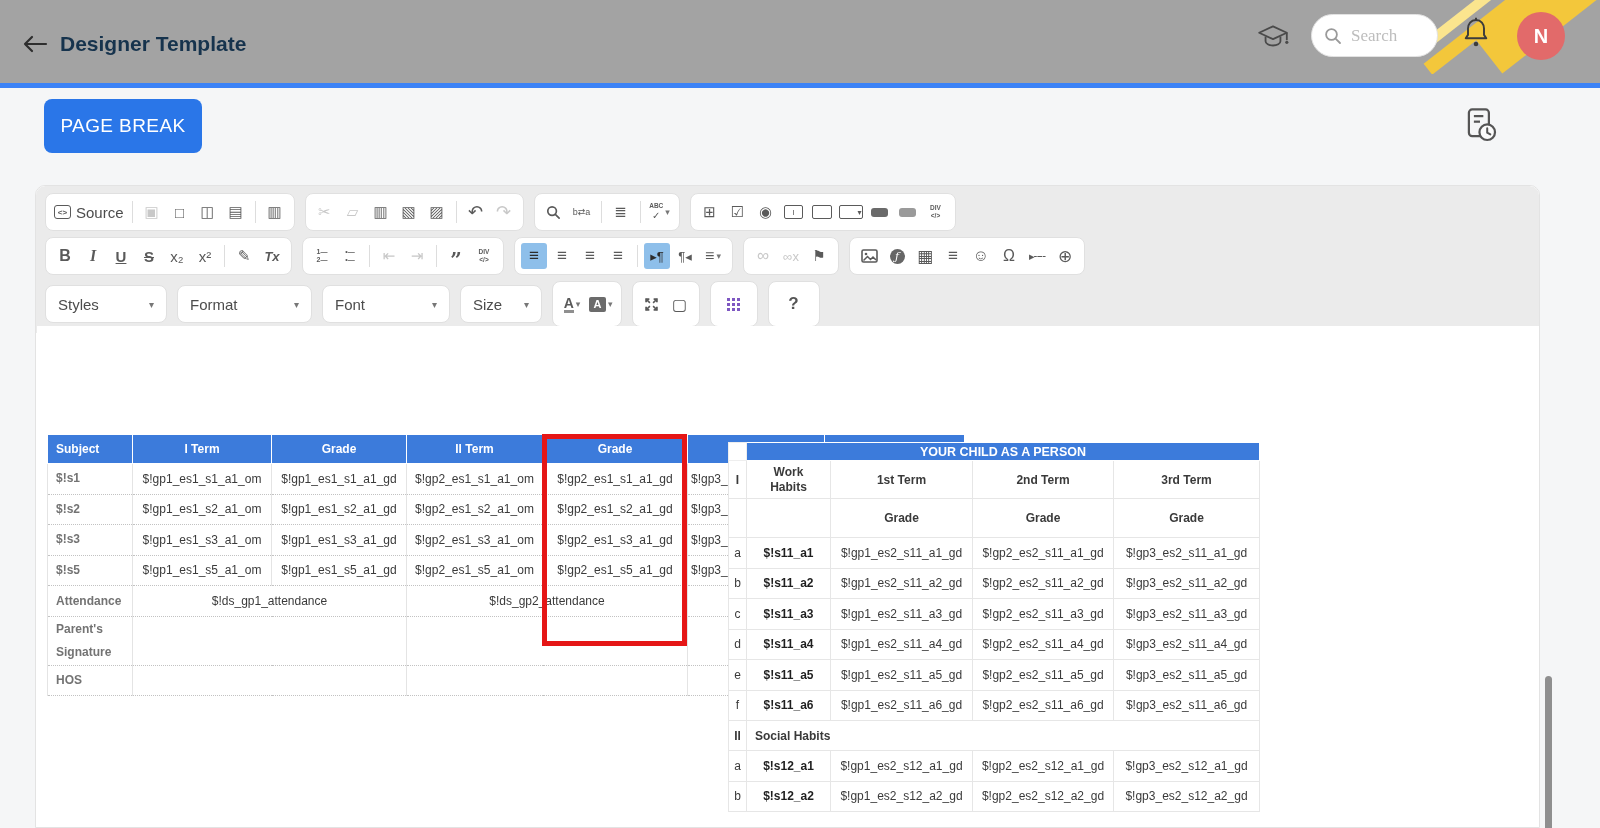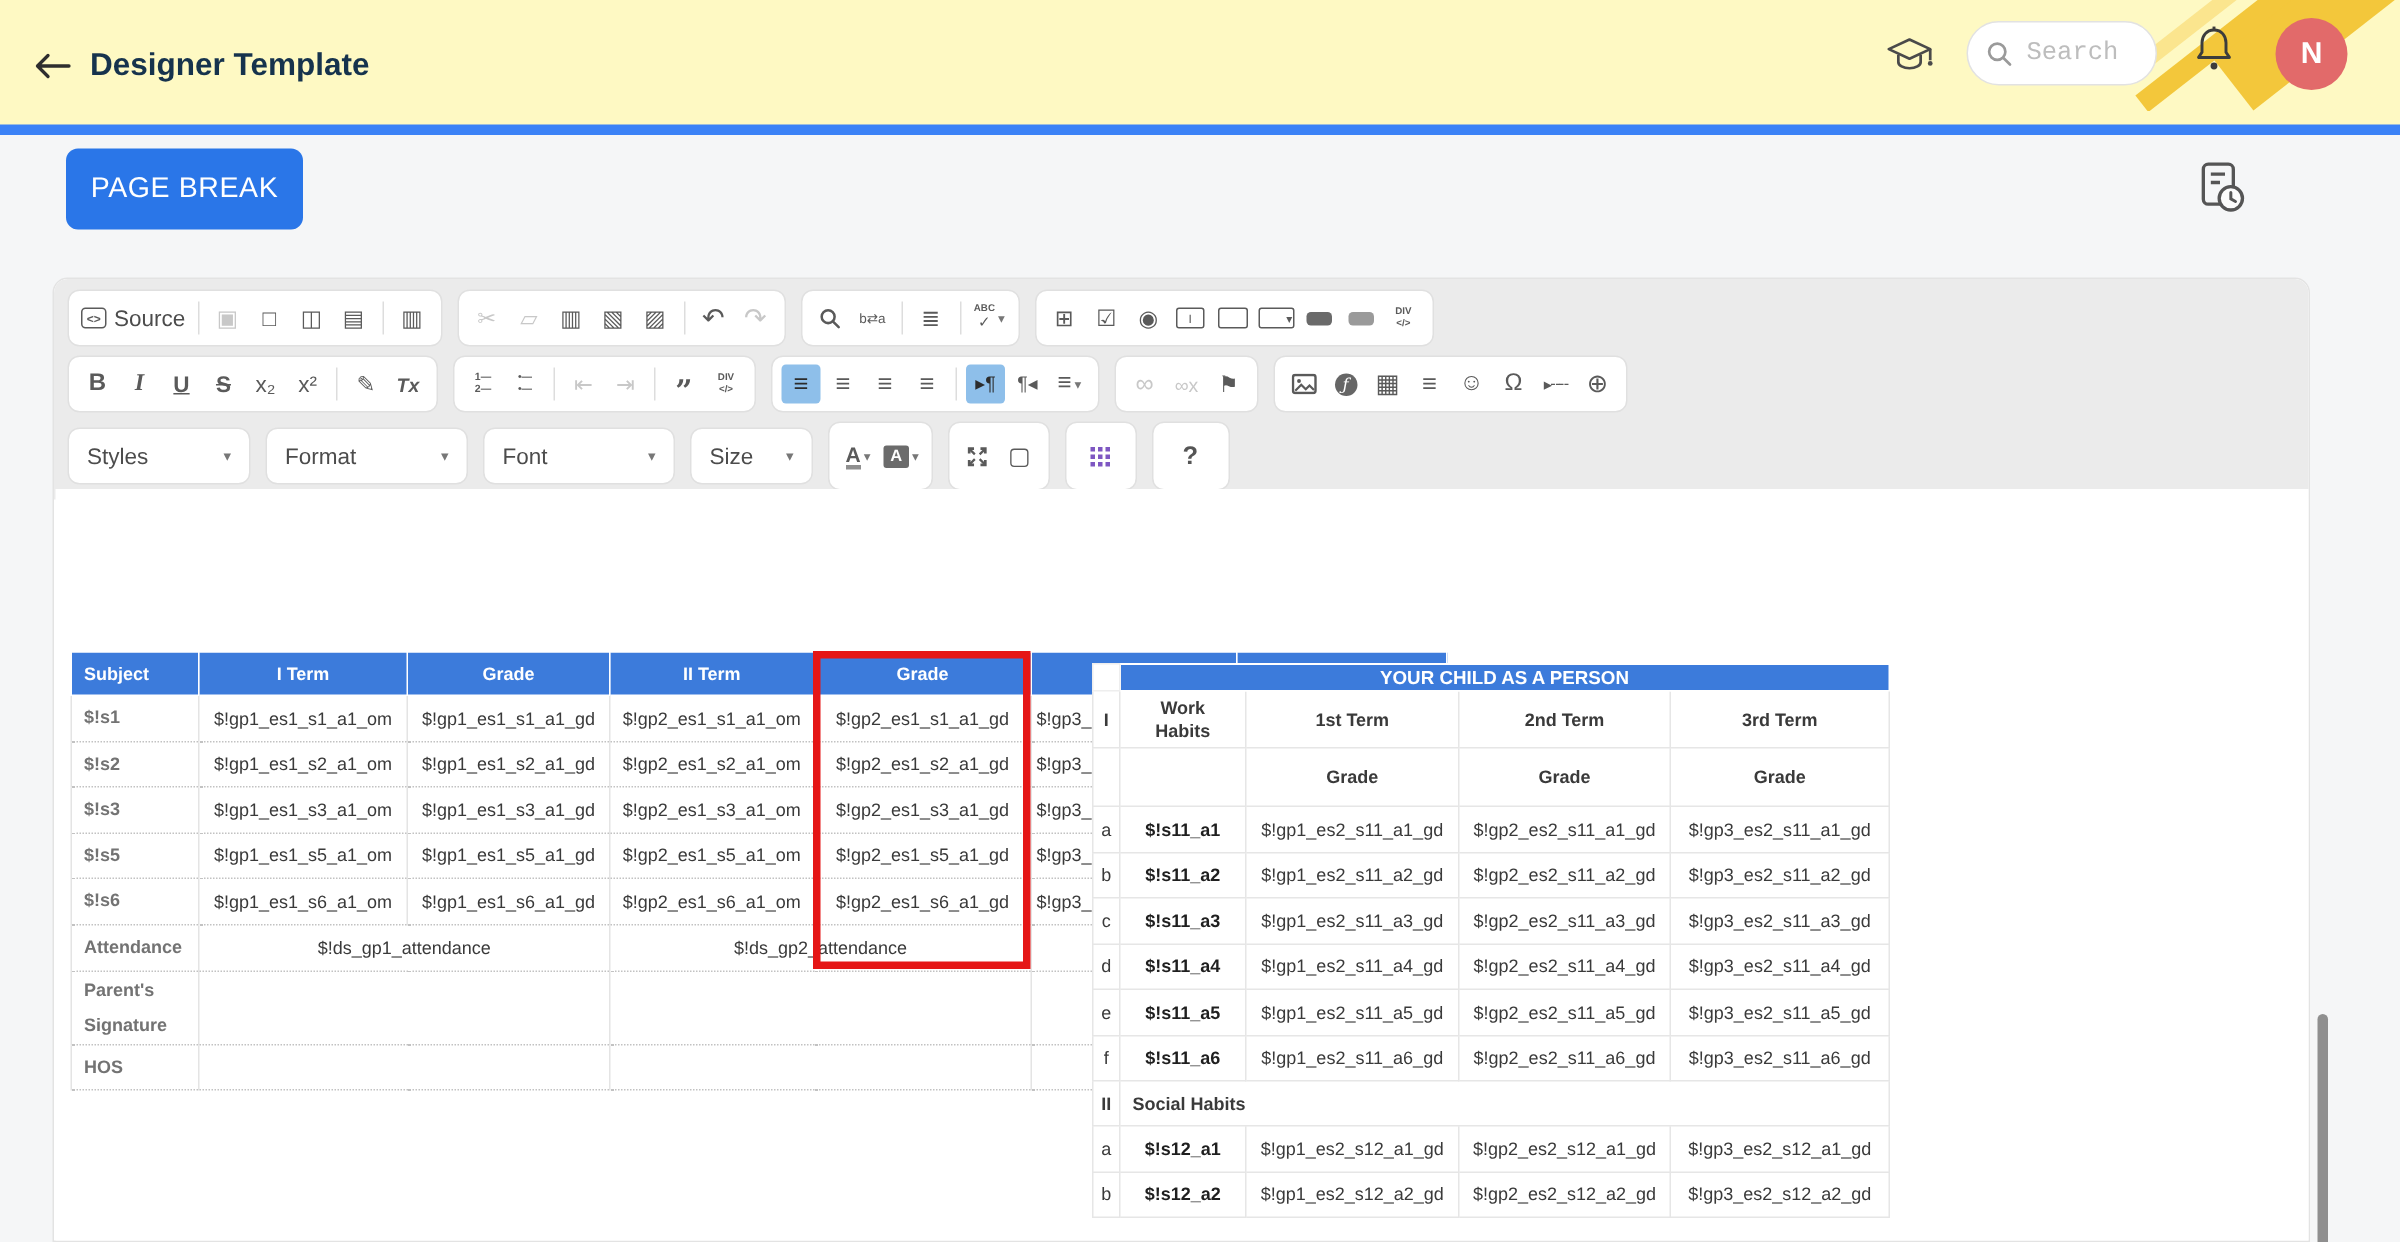--- a/index.html
+++ b/index.html
@@ -1,29 +1,29 @@
 <!DOCTYPE html>
 <html><head>
 <meta charset="utf-8">
 <style>
   html,body{margin:0;padding:0;width:1600px;height:828px;overflow:hidden;
     font-family:"Liberation Sans","DejaVu Sans",sans-serif;background:#f5f6f7;position:relative;}
   
-  .app-header{position:absolute;left:0;top:0;width:1600px;height:83px;background:#fef9c3;border-bottom:7px solid #3b82f6;}
+  .app-header{position:absolute;left:0;top:0;width:1600px;height:83px;background:#a3a3a3;border-bottom:5px solid #3b82f6;}
   .back-wrap{position:absolute;left:22px;top:32px;display:flex;align-items:center;gap:12px;}
   .page-title{font-size:21px;font-weight:bold;color:#16334d;}
   .decor{position:absolute;top:0;right:0;width:220px;height:74px;overflow:hidden;pointer-events:none;}
   .decor .s1{position:absolute;width:190px;height:46px;background:#f3c73b;transform:rotate(-38deg);top:-26px;right:-58px;}
   .decor .s2{position:absolute;width:150px;height:14px;background:#f3c73b;transform:rotate(-38deg);top:16px;right:38px;}
   .decor .s3{position:absolute;width:120px;height:10px;background:#fbe58e;transform:rotate(-38deg);top:2px;right:66px;}
   .cap-btn{position:absolute;left:1256px;top:22px;width:34px;height:30px;cursor:pointer;}
   .search-pill{position:absolute;left:1311px;top:14px;width:127px;height:43px;background:#fff;border:1px solid #e2e2e2;
     border-radius:22px;display:flex;align-items:center;padding:0 12px;box-sizing:border-box;gap:7px;}
   .search-pill input{border:none;outline:none;width:74px;font-size:17px;color:#777;background:transparent;
-    font-family:Liberation Mono, monospace;}
+    font-family:Liberation Serif, serif;}
   .search-pill input::placeholder{color:#bdbdbd;}
   .bell-btn{position:absolute;left:1462px;top:16px;width:28px;height:32px;cursor:pointer;}
   .avatar{position:absolute;left:1517px;top:12px;width:48px;height:48px;border-radius:50%;background:#e26a6a;
     color:#fff;font-size:20px;font-weight:bold;display:flex;align-items:center;justify-content:center;z-index:3;}
   
   .pb-btn{position:absolute;left:44px;top:99px;width:158px;height:54px;background:#2a76e8;border:none;border-radius:8px;
     color:#fff;font-size:19px;font-weight:500;letter-spacing:.4px;display:flex;align-items:center;justify-content:center;cursor:pointer;
     font-family:"Liberation Sans","DejaVu Sans",sans-serif;}
   .history-btn{position:absolute;left:1461px;top:105px;width:38px;height:40px;cursor:pointer;}
   
@@ -404,29 +404,20 @@
           </tr>
       <tr class="r">
             <td class="subj">$!s5</td>
             <td>$!gp1_es1_s5_a1_om</td>
             <td>$!gp1_es1_s5_a1_gd</td>
             <td>$!gp2_es1_s5_a1_om</td>
             <td>$!gp2_es1_s5_a1_gd</td>
             <td class="part">$!gp3_</td>
             <td></td>
           </tr>
-      <tr class="r">
-            <td class="subj">$!s6</td>
-            <td>$!gp1_es1_s6_a1_om</td>
-            <td>$!gp1_es1_s6_a1_gd</td>
-            <td>$!gp2_es1_s6_a1_om</td>
-            <td>$!gp2_es1_s6_a1_gd</td>
-            <td class="part">$!gp3_</td>
-            <td></td>
-          </tr>
       <tr class="att">
         <td class="subj">Attendance</td>
         <td colspan="2">$!ds_gp1_attendance</td>
         <td colspan="2">$!ds_gp2_attendance</td>
         <td></td>
             <td></td>
       </tr>
       <tr class="sig1">
         <td class="subj">Parent's
 Signature</td>

